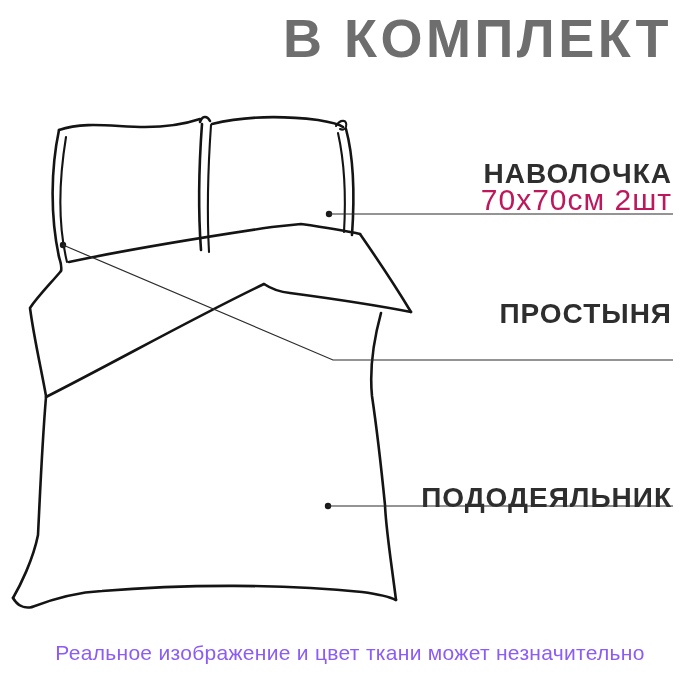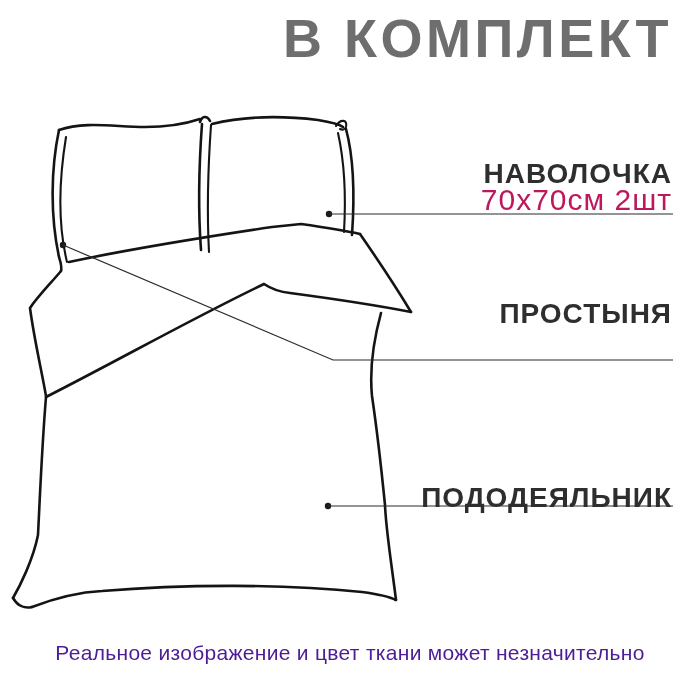--- a/index.html
+++ b/index.html
@@ -68,21 +68,21 @@
   .item-1 { top: 160px; }
   .item-2 { top: 300px; }
   .item-3 { top: 452px; margin-top: 32px; }
 
   .disclaimer {
     position: absolute;
     left: 0;
     right: 0;
     top: 638px;
     text-align: center;
-    color: #4c1d95;
+    color: #8b5cf6;
     font-size: 21px;
     line-height: 30px;
     letter-spacing: 0.3px;
   }
 </style>
 </head>
 <body>
 
 <div class="stage">
 

